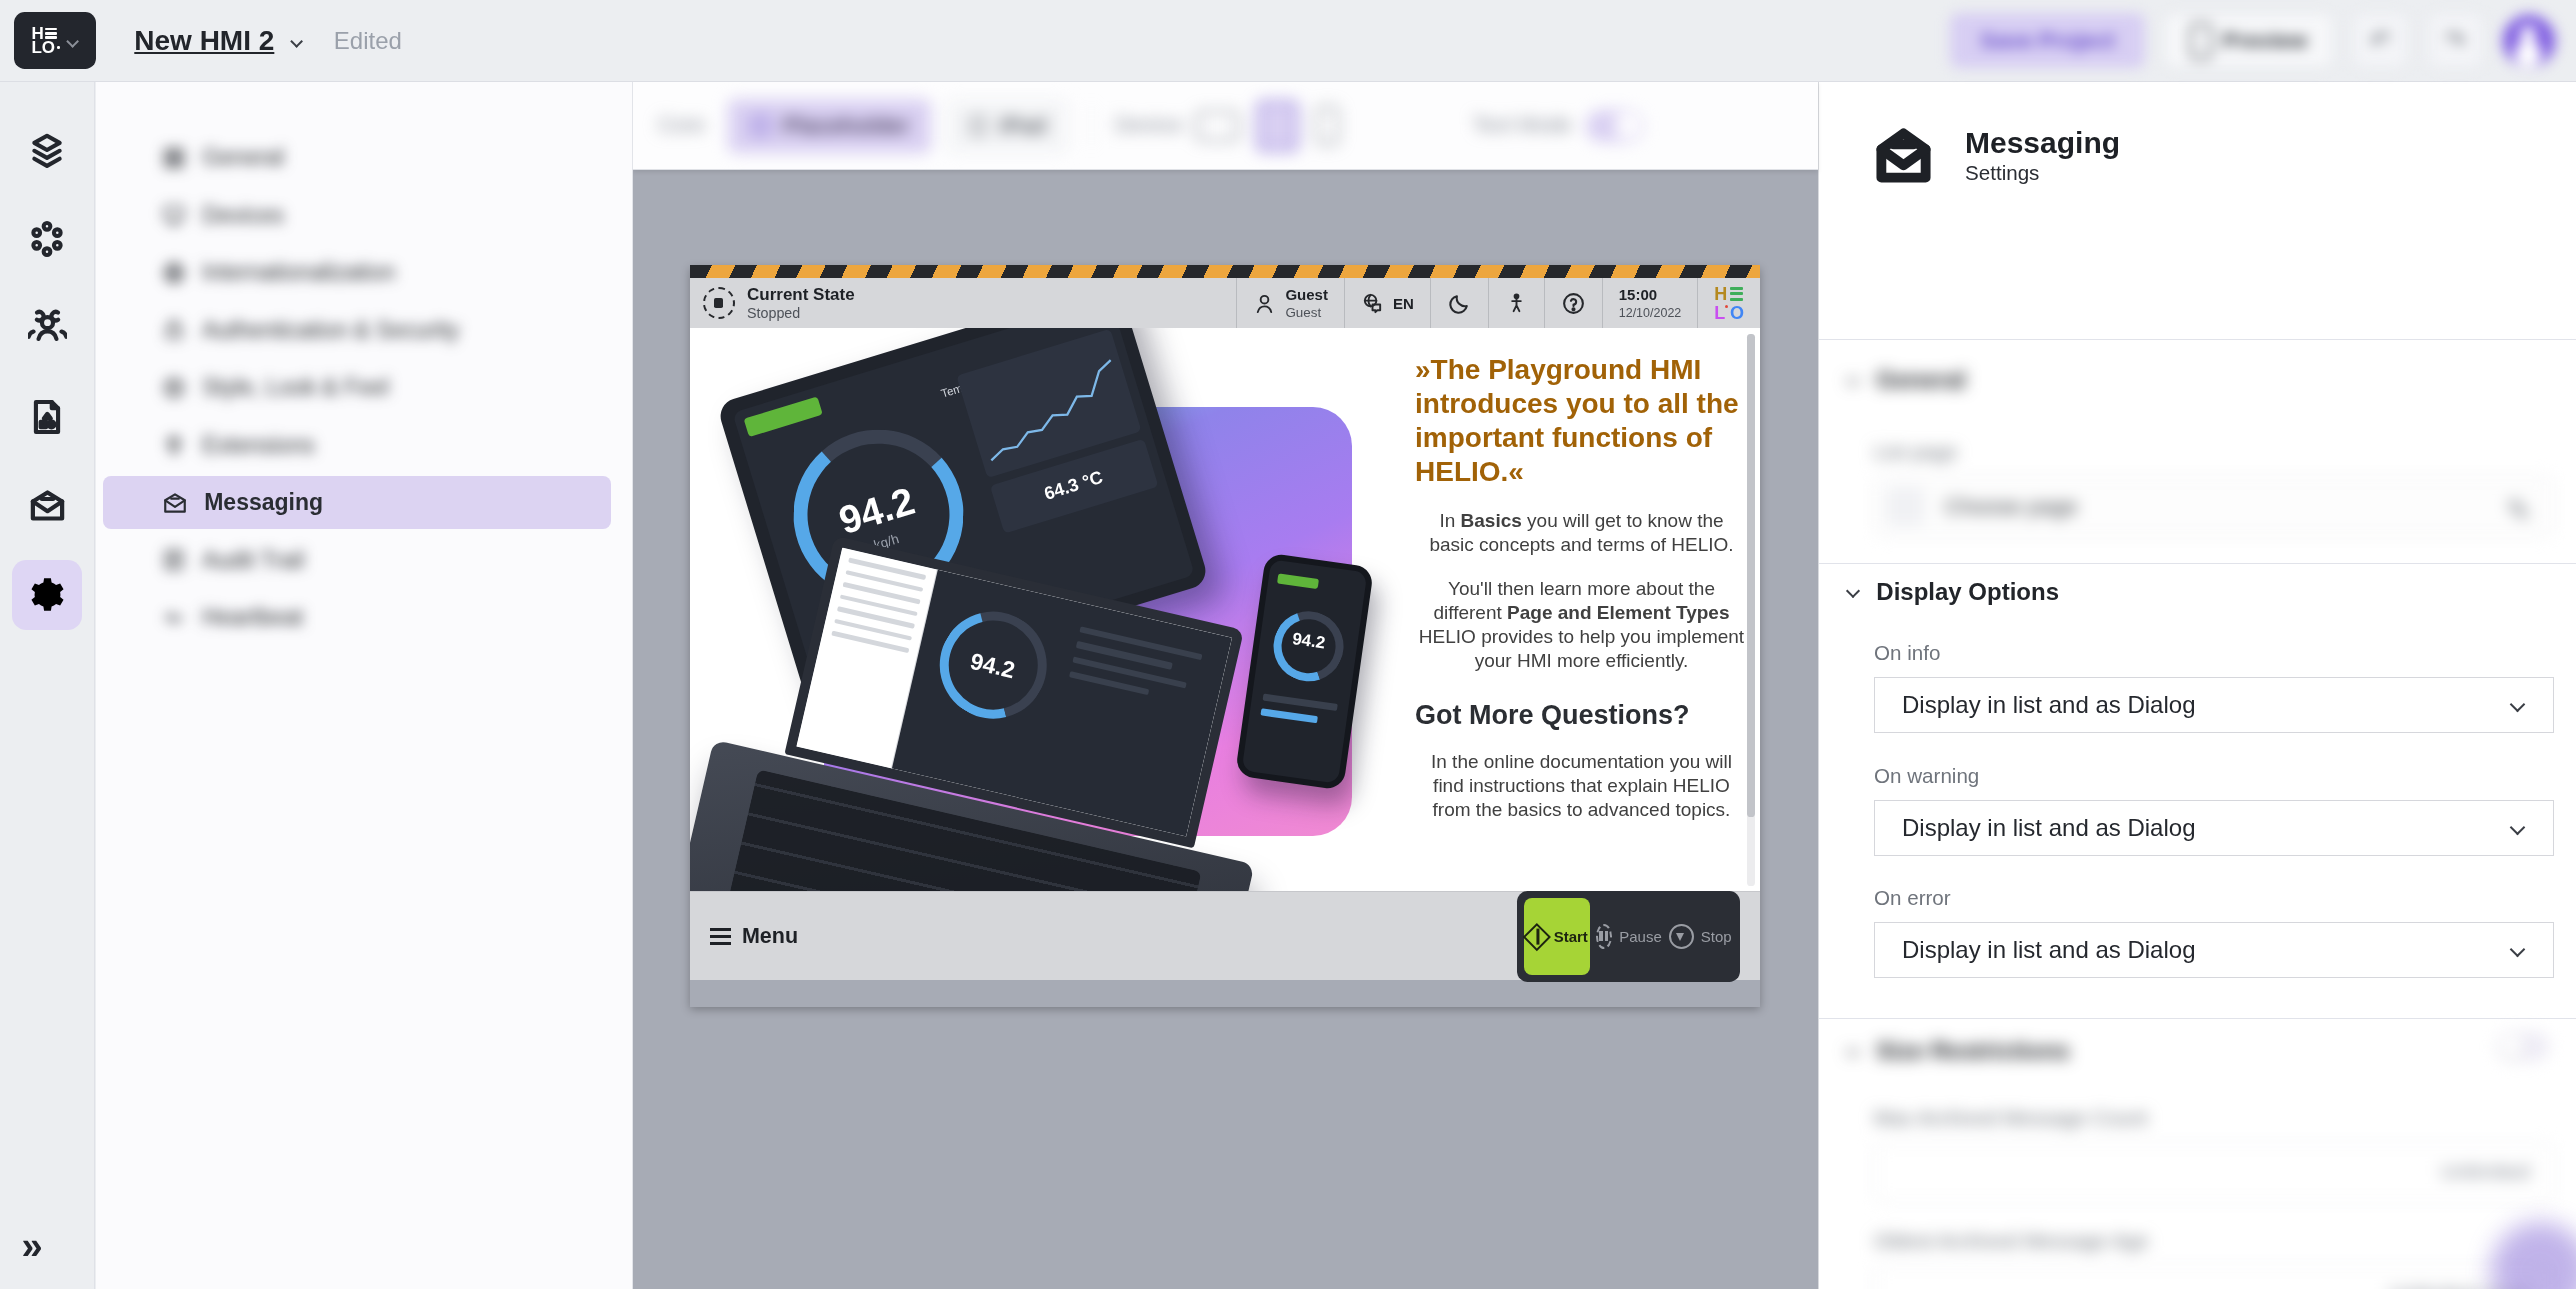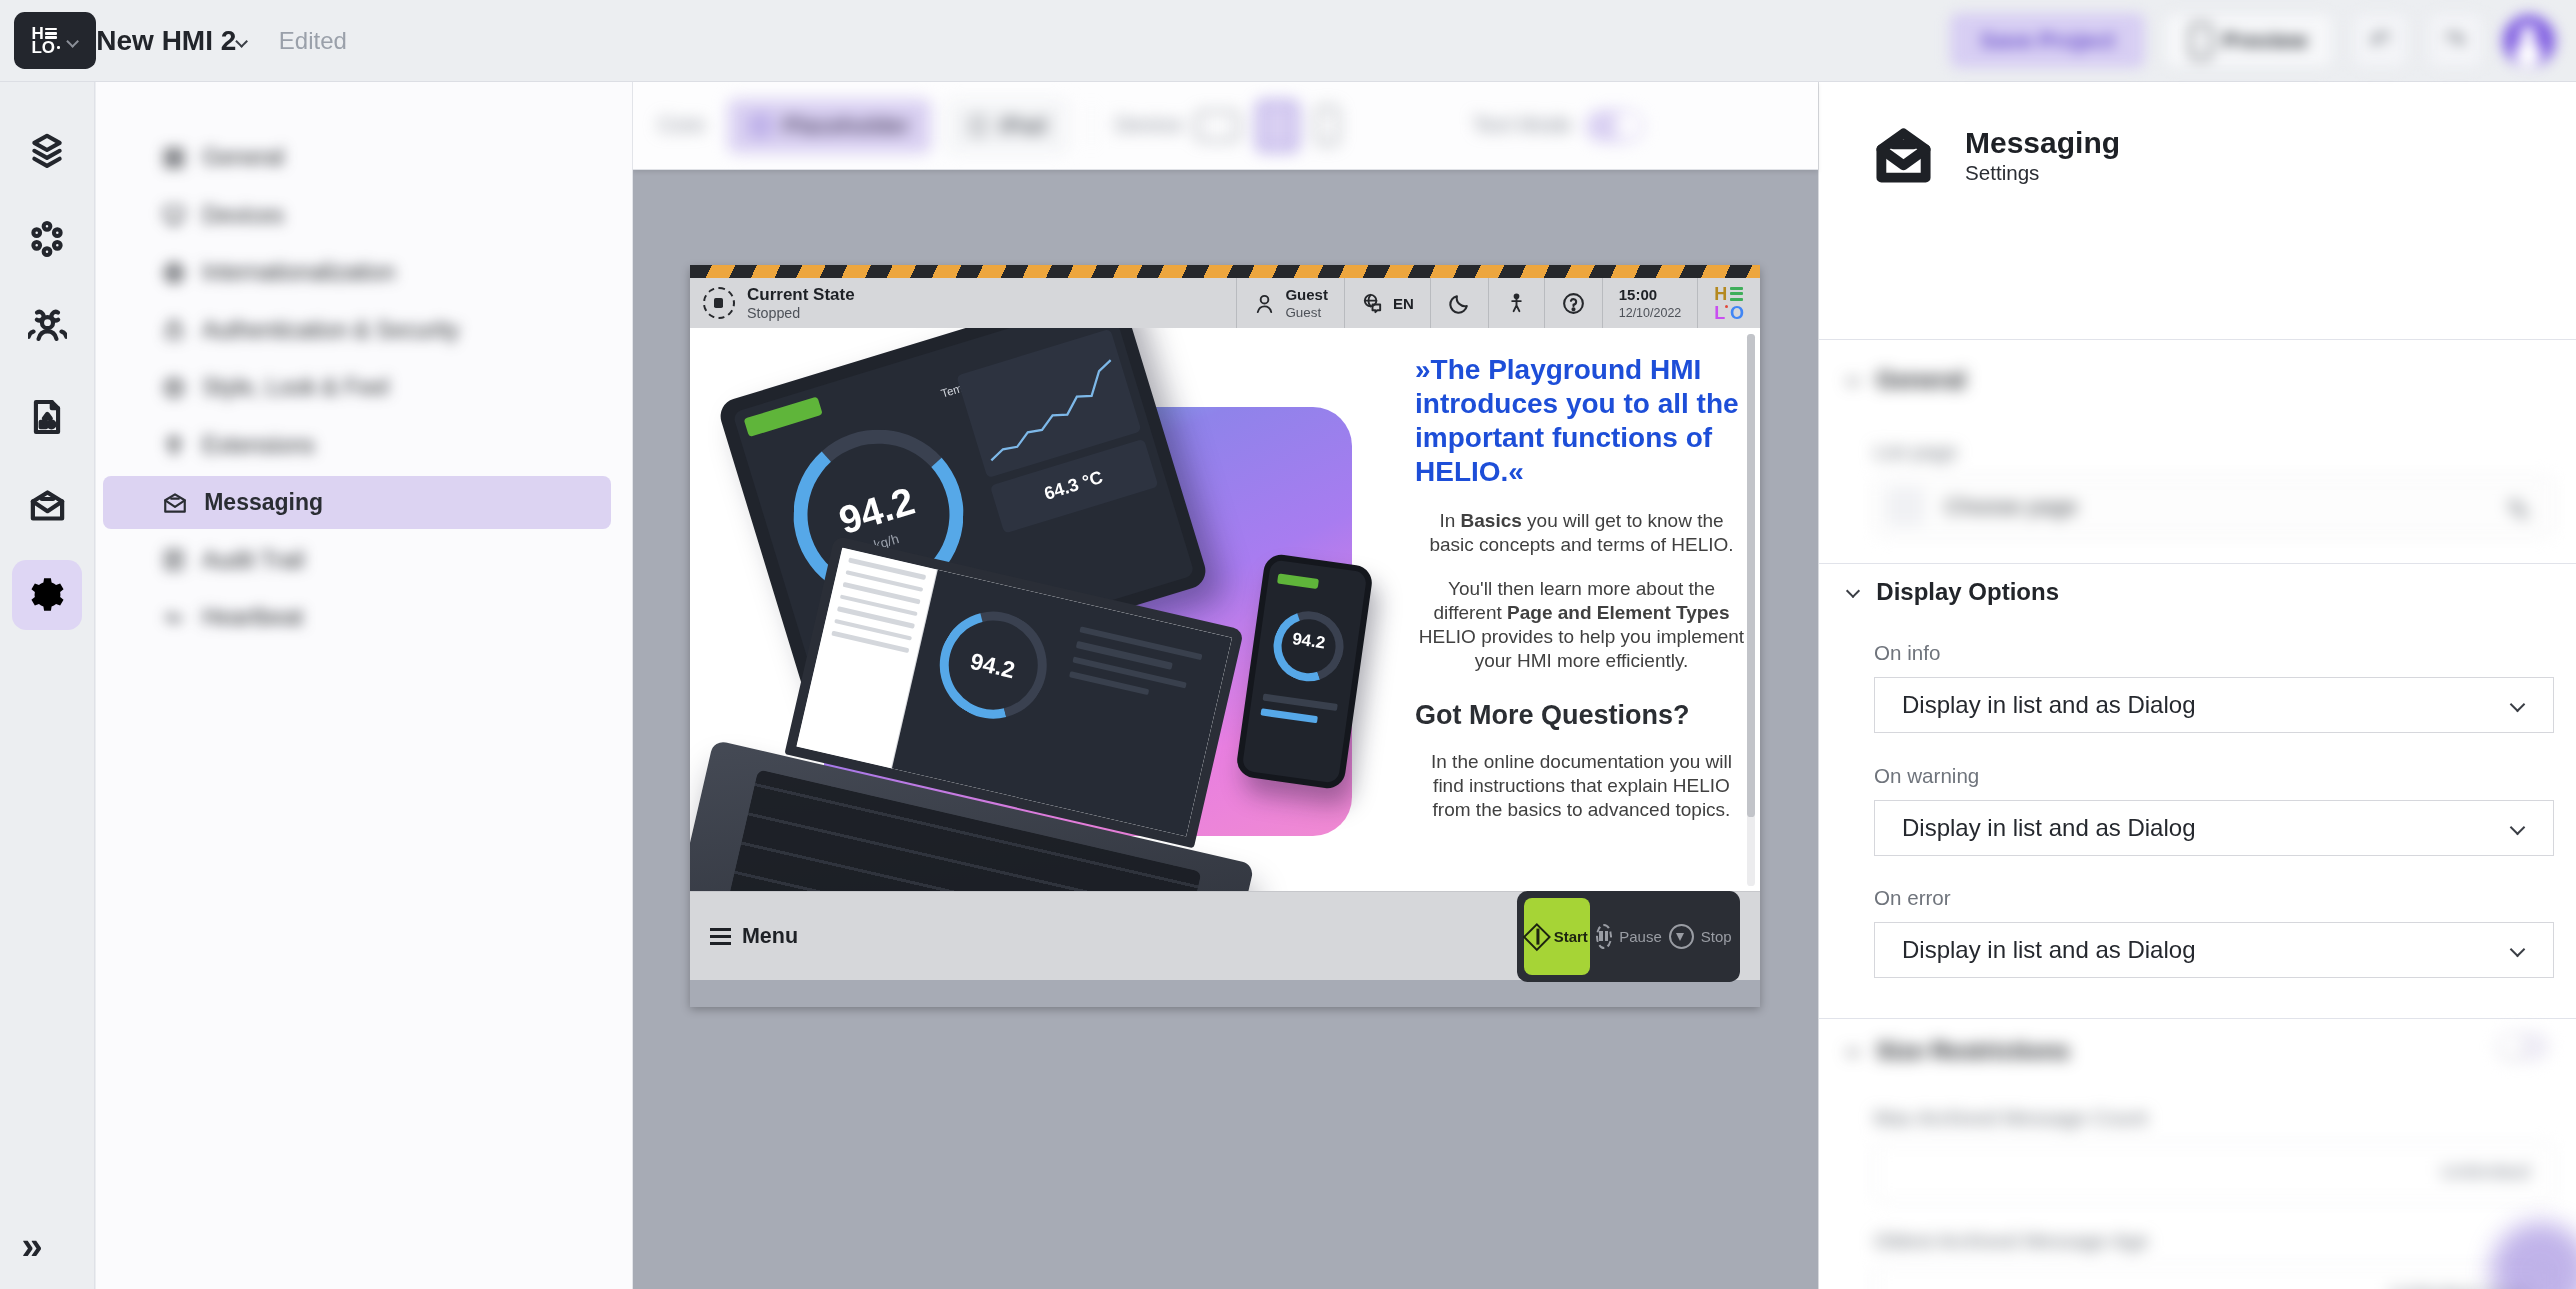--- a/index.html
+++ b/index.html
@@ -11,21 +11,21 @@
   .logo-chip { margin-left:14.3px; width:82px; height:57px; background:#23262d; border-radius:10.7px; display:flex; align-items:center; justify-content:center; gap:5.4px; cursor:pointer; }
   .logo-glyph { display:flex; flex-direction:column; line-height:1; }
   .logo-row { display:flex; align-items:center; gap:1.8px; height:14.3px; }
   .logo-letter { color:#fff; font-weight:bold; font-size:17px; letter-spacing:0; }
   .logo-bars { display:flex; flex-direction:column; gap:1.8px; }
   .logo-bars i { width:11.6px; height:2.7px; background:#fff; border-radius:0.9px; }
   .logo-dot { width:2.7px; height:2.7px; background:#fff; border-radius:50%; }
   .logo-chip .chev { margin-left:1.8px; }
   .chev { width:12.5px; height:12.5px; display:inline-block; position:relative; }
   .chev::before { content:""; position:absolute; left:0.9px; top:2.7px; width:7.2px; height:7.2px; border-right:2.2px solid #8b8f98; border-bottom:2.2px solid #8b8f98; transform:rotate(45deg); }
-  .proj-title { font-size:28px; font-weight:bold; color:#22252b; display:flex; align-items:center; gap:0; cursor:pointer; }
+  .proj-title { margin-left:38px; font-size:28px; font-weight:bold; color:#22252b; display:flex; align-items:center; gap:17px; cursor:pointer;text-decoration:underline; }
   .proj-title .chev::before { border-color:#3a3e45; }
   .edited { margin-left:30px; font-size:24px; color:#9aa0aa; }
 
   .topbar-right { margin-left:auto; margin-right:19.7px; display:flex; align-items:center; gap:19.7px; filter:blur(6.3px); }
   .btn-save { background:#d7cef3; color:#6a50cc; font-weight:bold; font-size:22.4px; padding:0 30px; height:55px; border-radius:9px; border:none; display:flex; align-items:center; }
   .btn-preview { background:#f6f7f9; border:0.9px solid #e0e1e6; color:#3c4047; font-weight:bold; font-size:22.4px; padding:0 25px; height:55px; border-radius:9px; display:flex; align-items:center; gap:10.7px; }
   .phone-ico { width:21.5px; height:36px; border:2.7px solid #3c4047; border-radius:5.4px; }
   .icon-btn { width:55px; height:55px; border-radius:9px; background:#f3f4f7; border:0.9px solid #e4e5ea; display:flex; align-items:center; justify-content:center; color:#555a63; font-size:25px; }
   .avatar { width:54px; height:54px; border-radius:50%; background:#7e5ce0; border:3.6px solid #9d85e8; position:relative; }
   .avatar::after { content:""; position:absolute; left:15px; top:9px; width:16px; height:16px; background:#fff; border-radius:50%; box-shadow:0 19.7px 0 5.4px #fff; }
@@ -71,21 +71,21 @@
   .st-cell { border-left:0.9px solid #b9bbbf; display:flex; align-items:center; justify-content:center; gap:9px; padding:0 16px; cursor:pointer; }
   .st-cell svg { stroke:#26282c; fill:none; stroke-width:2; stroke-linecap:round; stroke-linejoin:round; }
   .helio-logo { display:grid; grid-template-columns:auto auto; gap:0.9px 2.7px; line-height:1; font-weight:bold; font-size:18px; }
   .helio-logo .h { color:#b5891f; } .helio-logo .l { color:#c94ff0; } .helio-logo .o { color:#4186f5; }
   .hl-bars { display:flex; flex-direction:column; gap:2.2px; justify-content:center; }
   .hl-bars i { width:13.4px; height:3.1px; background:#3fae5a; border-radius:0.9px; }
   .hl-l { position:relative; } .hl-l::after { content:""; position:absolute; right:-0.9px; top:0.9px; width:3.6px; height:3.6px; background:#e2493b; border-radius:50%; }
 
   .hmi-content { height:563px; background:#fff; position:relative; overflow:hidden; }
   .hmi-text { position:absolute; left:725px; top:25px; width:333px; }
-  .hmi-h1 { font-size:28px; line-height:34px; font-weight:bold; color:#1d4ed8; }
+  .hmi-h1 { font-size:28px; line-height:34px; font-weight:bold; color:#a16207; }
   .hmi-p { font-size:19px; line-height:24px; color:#404040; margin-top:19.7px;text-align:center; }
   .hmi-h2 { font-size:27px; font-weight:bold; color:#2b2e33; margin-top:27px; }
   .hmi-scroll { position:absolute; right:5.4px; top:5.4px; width:7.2px; height:552px; background:#ececee; border-radius:3.6px; }
   .hmi-scroll-thumb { position:absolute; left:0; top:0; width:7.2px; height:483px; background:#c2c4c9; border-radius:3.6px; }
 
   .hmi-menu { height:89px; background:#d6d7da; border-top:0.9px solid #c6c7cb; display:flex; align-items:center; padding:0 19.7px; }
   .menu-burger { display:flex; align-items:center; gap:10.7px; font-size:21.5px; font-weight:bold; color:#1e2126; cursor:pointer; }
   .burger-bars { display:flex; flex-direction:column; gap:4.5px; }
   .burger-bars i { width:21.5px; height:2.7px; background:#1e2126; }
   .runbar { margin-left:auto; background:#2b2e35; border-radius:10.7px; padding:7.2px; display:flex; gap:5.4px; }

